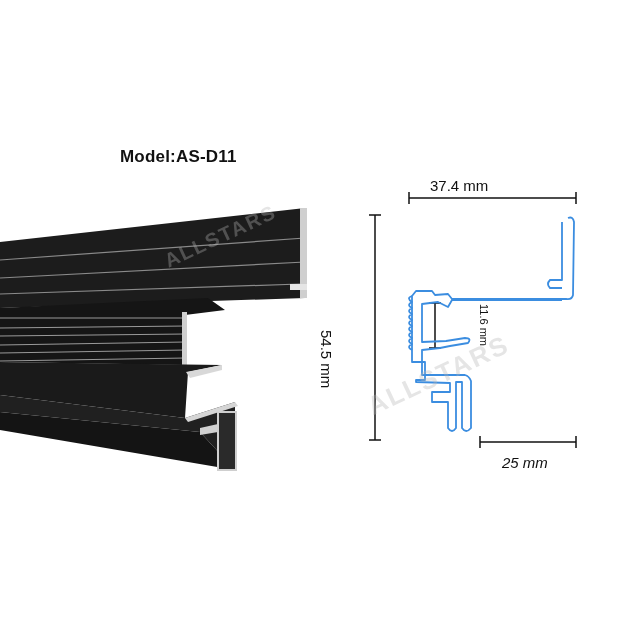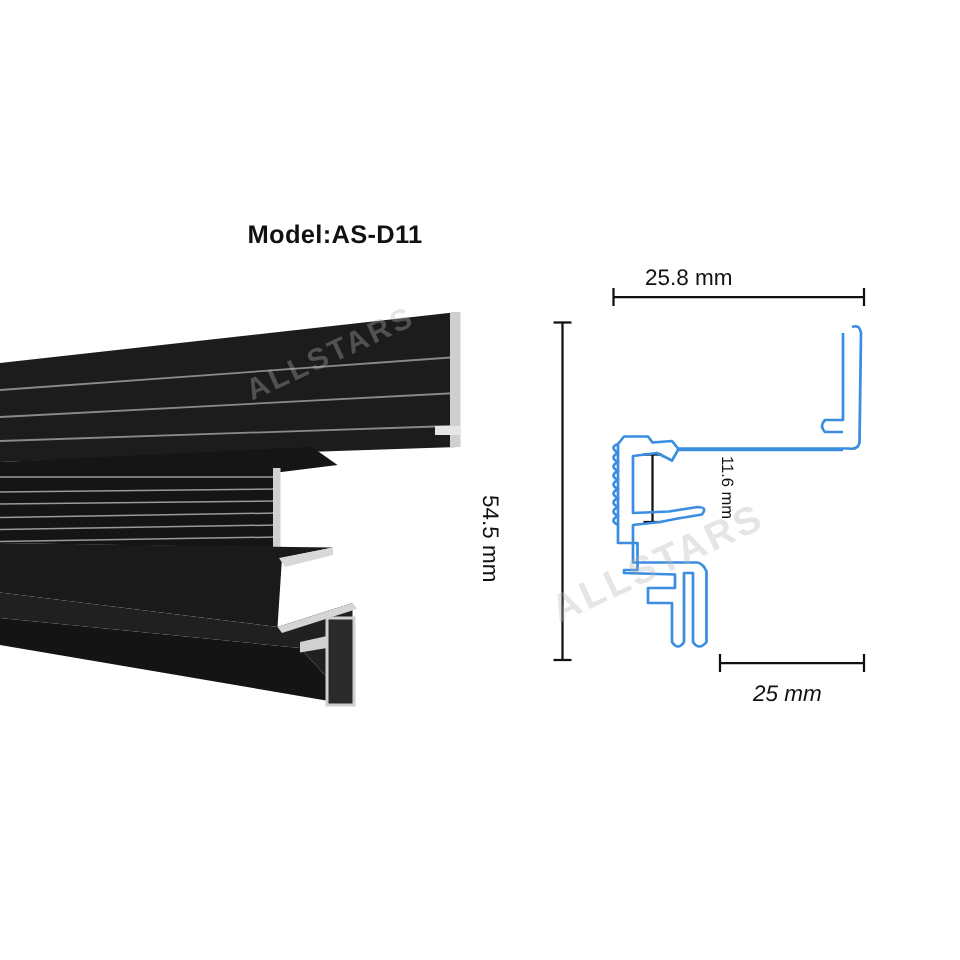--- a/index.html
+++ b/index.html
@@ -1,17 +1,17 @@
 <!DOCTYPE html>
 <html><head>
 <meta charset="utf-8">
 <style>
   html, body { margin:0; padding:0; background:#ffffff; }
   body { width:640px; height:640px; position:relative; overflow:hidden; font-family:"Liberation Sans", sans-serif; }
-  .title { position:absolute; left:120px; top:147px; font-size:17px; font-weight:bold; color:#111; letter-spacing:0.2px;margin-left:45px; }
+  .title { position:absolute; left:120px; top:147px; font-size:17px; font-weight:bold; color:#111; letter-spacing:0.2px; }
   .photo { position:absolute; left:0; top:190px; width:320px; height:290px; }
   .drawing { position:absolute; left:340px; top:170px; width:260px; height:320px; }
   .dim { position:absolute; font-size:15px; color:#111; }
   .dim-small { position:absolute; font-size:11px; color:#111; }
   .watermark { position:absolute; font-weight:bold; color:rgba(180,180,180,0.35); transform:rotate(-25deg); font-size:26px; letter-spacing:2px; }
 </style>
 </head>
 <body>
 
 <div class="title">Model:AS-D11</div>
@@ -63,19 +63,19 @@
   <line x1="89" y1="133" x2="101" y2="133" stroke="#111" stroke-width="1.5"></line>
   <line x1="89" y1="178" x2="101" y2="178" stroke="#111" stroke-width="1.5"></line>
 
   <g fill="none" stroke="#3b8de0" stroke-width="1.8" stroke-linejoin="round">
     <path d="M228,48 Q233,46 234,52 L233,125 Q232,130 226,129 L112,129 L108,124 L95,125 L92,121 L76,121 L72,126 L72,192 L85,192 L85,210 L76,210 L76,212 L110,213 L110,222 L92,222 L92,232 L108,232 L108,258 Q112,264 116,258 L116,212 L122,212 L122,258 Q126,264 131,258 L131,211 Q129,206 125,205 L82,205 L82,180 L100,178 L110,176 L128,173 Q132,168 125,168 L106,171 L82,172 L82,134 L98,132 L108,137 L112,130 L222,130"></path>
     <path d="M222,118 L210,118 Q206,114 210,110 L222,110 L222,52"></path>
     <path d="M72,126 Q66,128 72,132 Q66,135 72,138 Q66,141 72,144 Q66,147 72,150 Q66,153 72,156 Q66,159 72,162 Q66,165 72,168 Q66,171 72,174 Q66,177 72,180"></path>
   </g>
 </svg>
 
-<div class="dim" style="left:430px;top:177px;">25.8 mm</div>
+<div class="dim" style="left:430px;top:177px;">37.4 mm</div>
 <div class="dim" style="left:335px;top:330px;transform:rotate(90deg);transform-origin:left top;">54.5 mm</div>
 <div class="dim-small" style="left:490px;top:304px;transform:rotate(90deg);transform-origin:left top;">11.6 mm</div>
 <div class="dim" style="left:502px;top:454px;font-style:italic;">25 mm</div>
 
 <div class="watermark" style="left:362px;top:360px;">ALLSTARS</div>
 <div class="watermark" style="left:160px;top:225px;font-size:20px;">ALLSTARS</div>
 
 </body></html>

